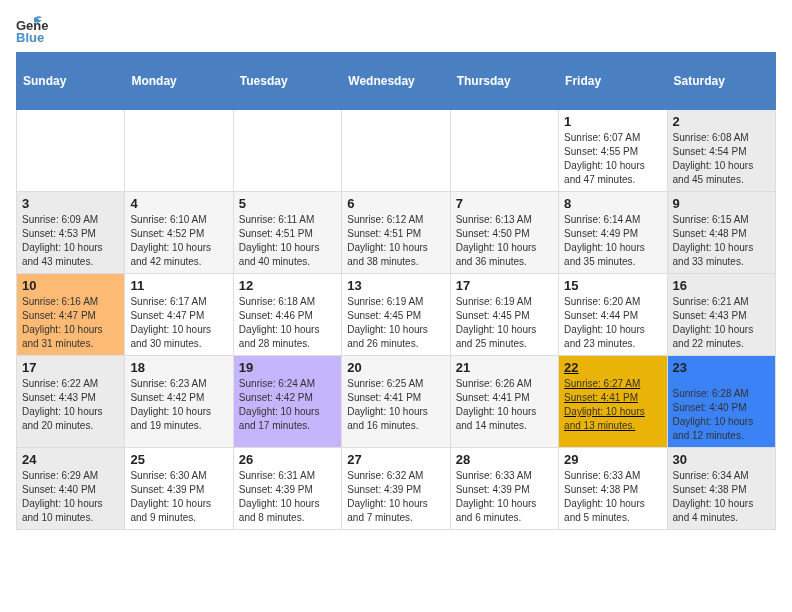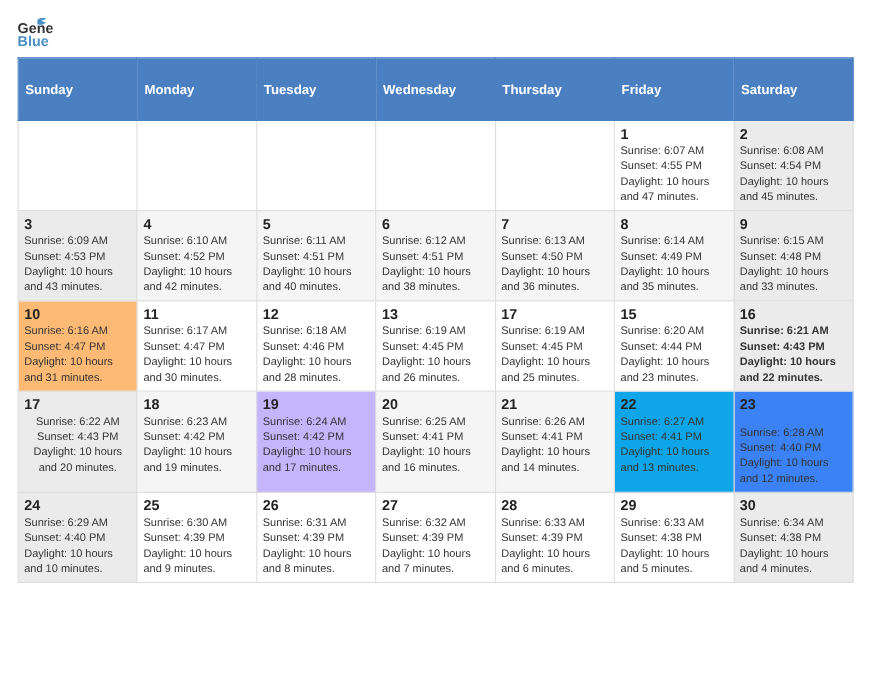--- a/index.html
+++ b/index.html
@@ -225,30 +225,30 @@
         </td>
         <td>
           <span class="day-number">15</span>
           <div class="day-info" style="white-space: pre-line;">Sunrise: 6:20 AM
 Sunset: 4:44 PM
 Daylight: 10 hours
 and 23 minutes.</div>
         </td>
         <td style="background: rgb(235, 235, 235);">
           <span class="day-number">16</span>
-          <div class="day-info" style="white-space: pre-line; font-weight: bold;">Sunrise: 6:21 AM
+          <div class="day-info" style="white-space: pre-line;">Sunrise: 6:21 AM
 Sunset: 4:43 PM
 Daylight: 10 hours
 and 22 minutes.</div>
         </td>
       </tr>
       <tr>
         <td style="background: rgb(235, 235, 235);">
           <span class="day-number">17</span>
-          <div class="day-info" style="white-space: pre-line; text-align: center;">Sunrise: 6:22 AM
+          <div class="day-info" style="white-space: pre-line;">Sunrise: 6:22 AM
 Sunset: 4:43 PM
 Daylight: 10 hours
 and 20 minutes.</div>
         </td>
         <td style="background: rgb(245, 245, 245);">
           <span class="day-number">18</span>
           <div class="day-info" style="white-space: pre-line;">Sunrise: 6:23 AM
 Sunset: 4:42 PM
 Daylight: 10 hours
 and 19 minutes.</div>
@@ -267,21 +267,21 @@
 Daylight: 10 hours
 and 16 minutes.</div>
         </td>
         <td style="background: rgb(245, 245, 245);">
           <span class="day-number">21</span>
           <div class="day-info" style="white-space: pre-line;">Sunrise: 6:26 AM
 Sunset: 4:41 PM
 Daylight: 10 hours
 and 14 minutes.</div>
         </td>
-        <td style="background: #0ea5e9;">
+        <td style="background: #eab308; text-decoration: underline;">
           <span class="day-number">22</span>
           <div class="day-info" style="white-space: pre-line;">Sunrise: 6:27 AM
 Sunset: 4:41 PM
 Daylight: 10 hours
 and 13 minutes.</div>
         </td>
         <td style="background: #3b82f6;">
           <span class="day-number">23</span>
           <div class="day-info" style="white-space: pre-line; margin-top: 12px;">Sunrise: 6:28 AM
 Sunset: 4:40 PM

